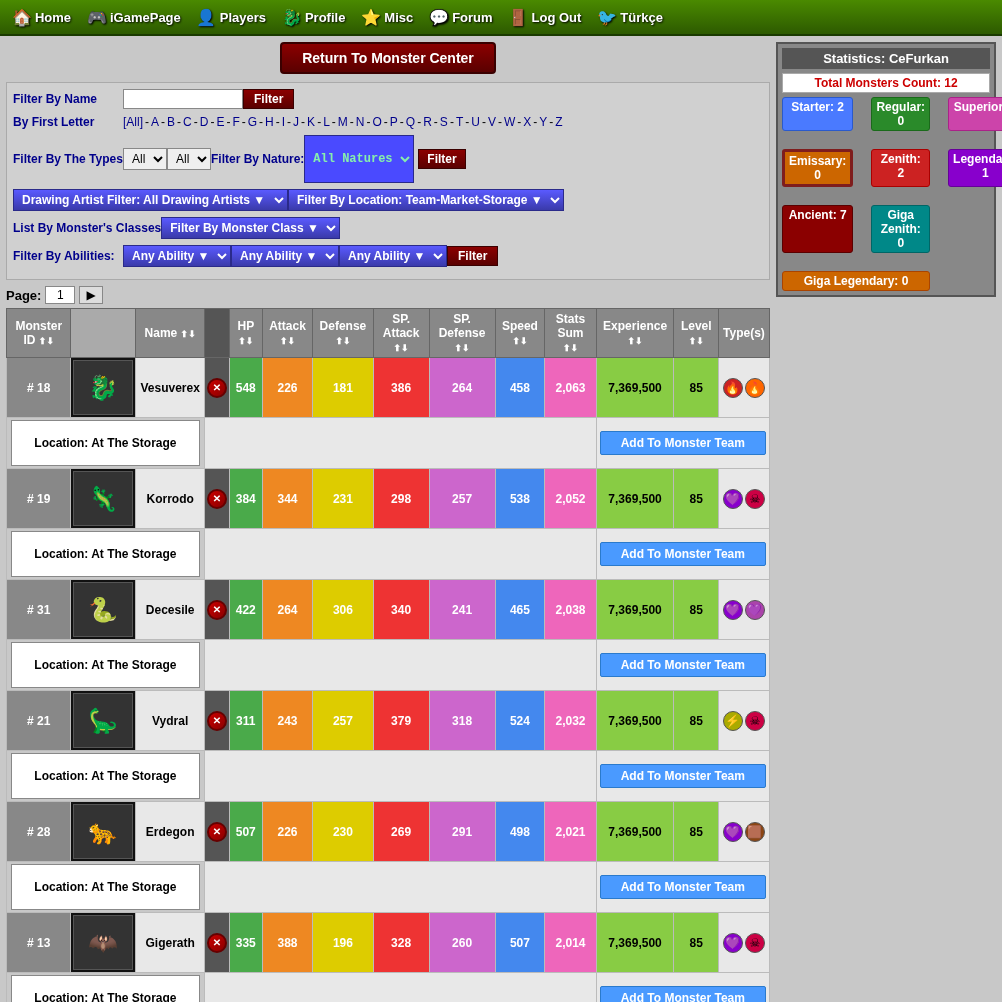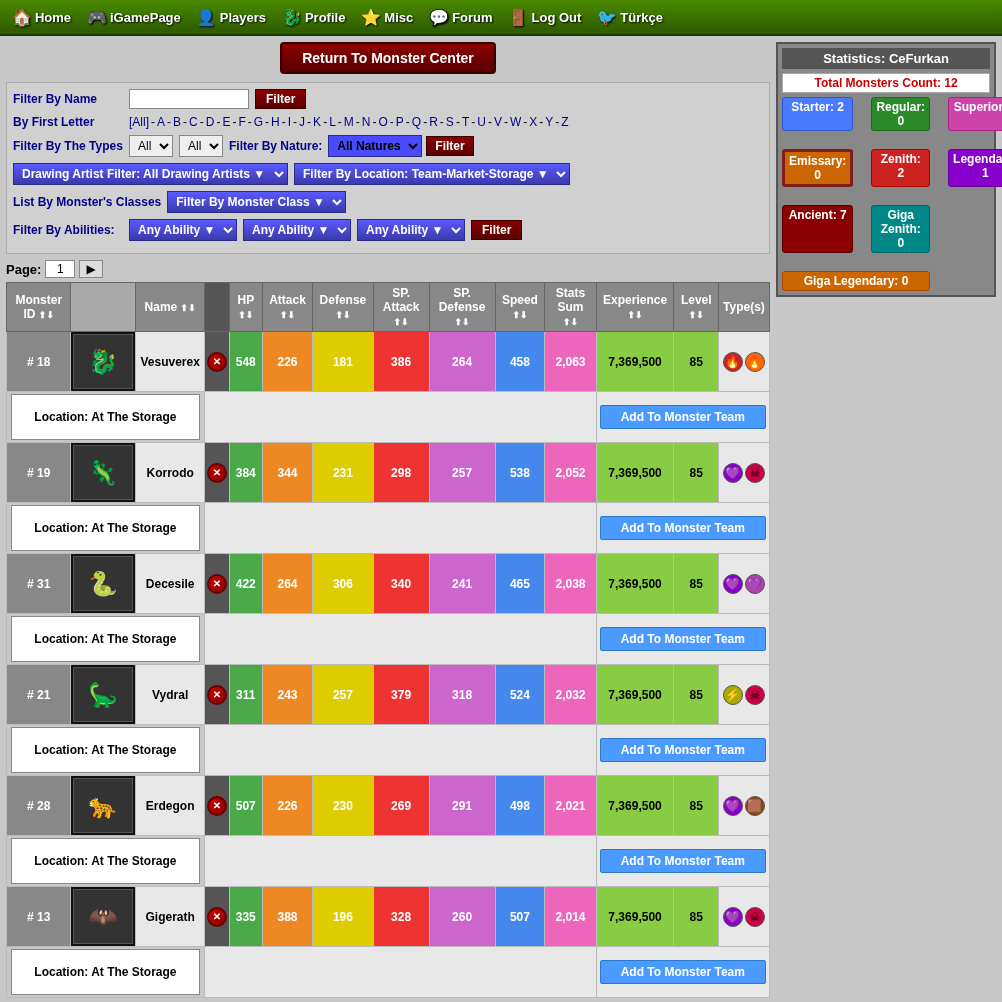--- a/index.html
+++ b/index.html
@@ -27,36 +27,36 @@
     .return-btn-container { text-align: center; margin-bottom: 8px; }
     .return-btn {
       background: linear-gradient(to bottom, #8b0000, #5a0000);
       color: #fff; font-weight: bold; font-size: 14px;
       padding: 6px 20px; border: 2px solid #3a0000;
       border-radius: 4px; cursor: pointer;
     }
 
     
     .filter-area { background: #d0d0d0; padding: 6px; border: 1px solid #aaa; }
-    .filter-row { display: flex; align-items: center; gap: 6px; margin-bottom: 6px; flex-wrap: wrap; }
+    .filter-row { display: flex; align-items: center; margin-bottom: 6px; flex-wrap: wrap; }
     .filter-label { font-weight: bold; color: #00008b; font-size: 12px; min-width: 110px; }
     .filter-input { border: 1px solid #888; padding: 2px 4px; font-size: 12px; }
     .filter-btn {
       background: linear-gradient(to bottom, #8b0000, #5a0000);
       color: #fff; font-weight: bold; padding: 2px 10px;
       border: 1px solid #3a0000; cursor: pointer; font-size: 12px;
     }
     .letter-links { display: flex; flex-wrap: wrap; gap: 2px; font-size: 12px; color: #00008b; }
     .letter-link { cursor: pointer; color: #00008b; text-decoration: none; }
     select { font-size: 12px; padding: 1px 2px; border: 1px solid #888; }
 
     .nature-container { display: flex; align-items: center; gap: 4px; }
     .nature-select {
-      background: #4a4aff; color: #000000; font-weight: bold;
-      border: 1px solid #2a2a8a; padding: 2px 4px; font-size: 12px;
+      background: #4a4aff; color: #86efac; font-weight: bold;
+      border: 1px solid #2a2a8a; padding: 15px 4px; font-size: 12px; font-family: Liberation Mono, monospace;
     }
     .nature-filter-btn {
       background: linear-gradient(to bottom, #8b0000, #5a0000);
       color: #fff; font-weight: bold; padding: 2px 8px;
       border: 1px solid #3a0000; cursor: pointer; font-size: 12px;
     }
 
     .dropdown-blue {
       background: linear-gradient(to bottom, #5a5aff, #3a3aaa);
       color: #fff; font-weight: bold; border: 1px solid #2a2a8a;

